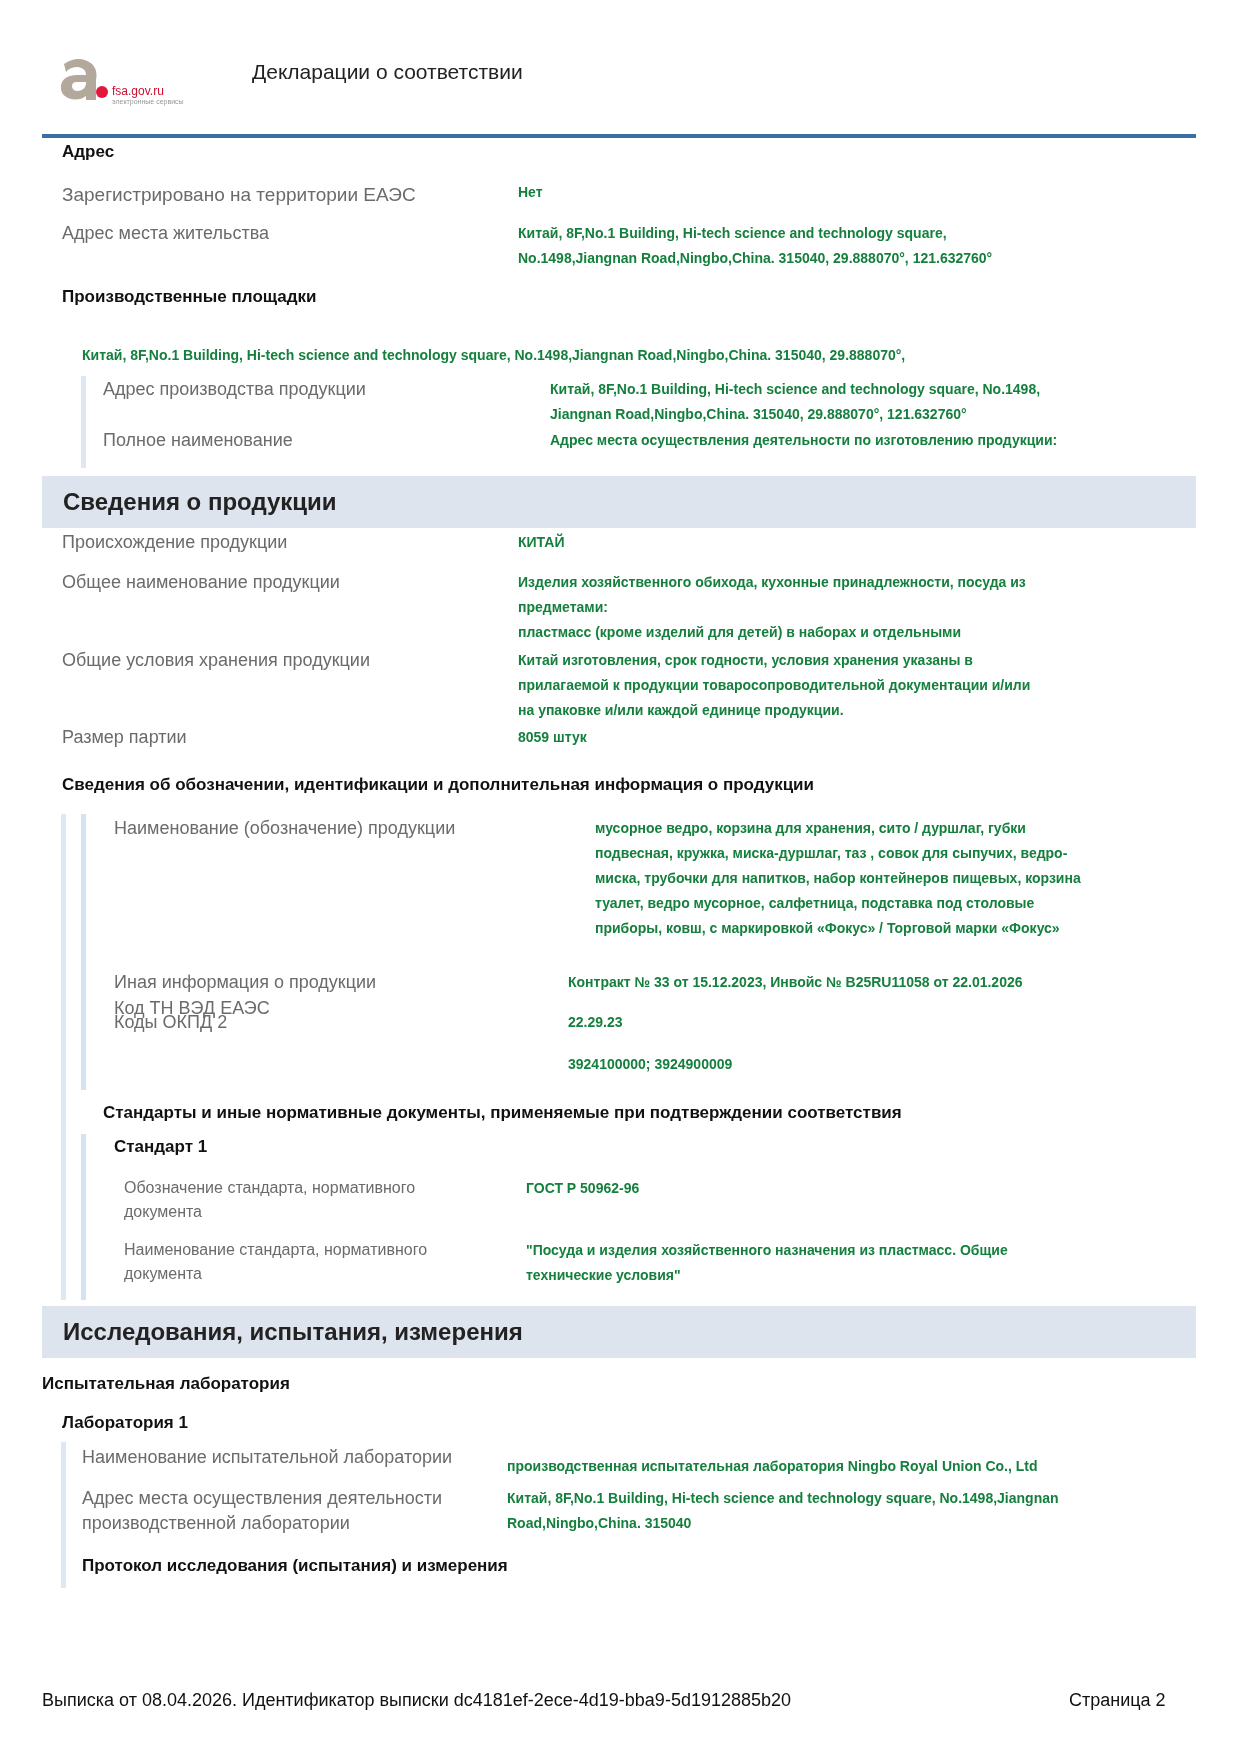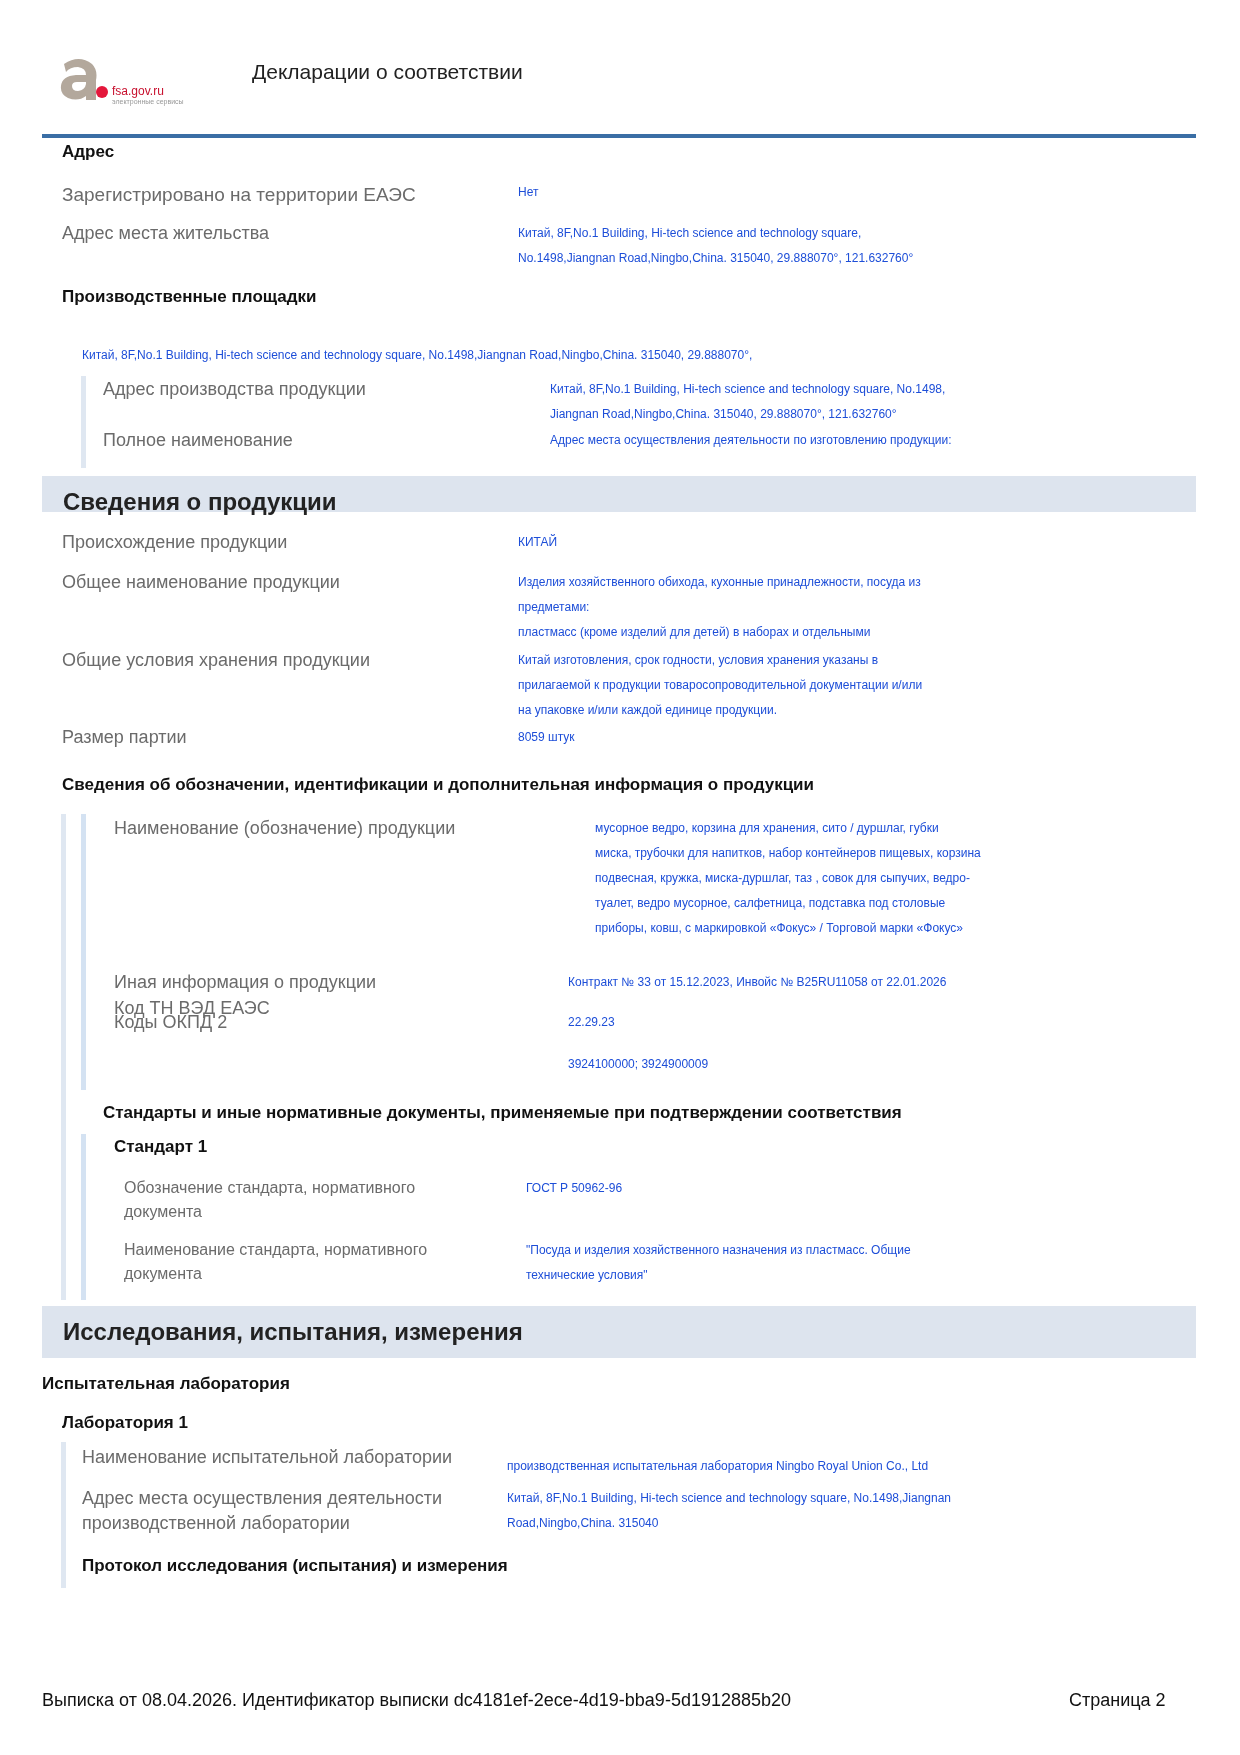--- a/index.html
+++ b/index.html
@@ -1,20 +1,20 @@
 <!DOCTYPE html>
 <html><head>
 <meta charset="utf-8">
 <style>
   html, body { margin:0; padding:0; background:#ffffff; }
   body { width:1240px; height:1755px; position:relative; overflow:hidden;
          font-family:"Liberation Sans", "DejaVu Sans", sans-serif; color:#1a1a1a; }
   .abs { position:absolute; }
   .lbl { color:#6b6b6b; font-size:18px; line-height:25px; }
-  .val { color:#1d4ed8; font-size:12px; line-height:25px; }
+  .val { color:#15803d; font-size:14px; line-height:25px;font-weight:bold; }
   .h2 { font-weight:bold; font-size:17px; color:#111; }
   .band { position:absolute; left:42px; width:1154px; background:#dde4ee; }
   .band span { position:absolute; left:21px; font-size:24px; font-weight:bold; color:#222; }
   .vbar { position:absolute; width:5px; background:#dfe7f1; }
   .vbar.inner { background:#d4e2f2; }
   
   .logo-a { position:absolute; left:58px; top:56px; width:42px; height:46px; }
   .logo-dot { position:absolute; left:96px; top:86px; width:12px; height:12px; border-radius:50%; background:#e4173b; }
   .logo-url { position:absolute; left:112px; top:84px; font-size:12px; color:#c8102e; }
   .logo-sub { position:absolute; left:112px; top:98px; font-size:7px; color:#999; }
@@ -49,21 +49,21 @@
 <div class="abs val" style="left:82px;top:343px;">Китай, 8F,No.1 Building, Hi-tech science and technology square, No.1498,Jiangnan Road,Ningbo,China. 315040, 29.888070°,</div>
 <div class="vbar" style="left:81px;top:376px;height:92px;"></div>
 <div class="abs lbl" style="left:103px;top:377px;">Адрес производства продукции</div>
 <div class="abs val" style="left:550px;top:377px;">
   <div>Китай, 8F,No.1 Building, Hi-tech science and technology square, No.1498,</div>
   <div>Jiangnan Road,Ningbo,China. 315040, 29.888070°, 121.632760°</div>
 </div>
 <div class="abs lbl" style="left:103px;top:428px;">Полное наименование</div>
 <div class="abs val" style="left:550px;top:428px;">Адрес места осуществления деятельности по изготовлению продукции:</div>
 
-<div class="band" style="top:476px;height:36px;">
+<div class="band" style="top:476px;height:52px;">
   <span style="top:12px;">Сведения о продукции</span>
 </div>
 <div class="abs lbl" style="left:62px;top:530px;">Происхождение продукции</div>
 <div class="abs val" style="left:518px;top:530px;">КИТАЙ</div>
 
 <div class="abs lbl" style="left:62px;top:570px;">Общее наименование продукции</div>
 <div class="abs val" style="left:518px;top:570px;">
   <div>Изделия хозяйственного обихода, кухонные принадлежности, посуда из</div>
   <div>предметами:</div>
   <div>пластмасс (кроме изделий для детей) в наборах и отдельными</div>
@@ -79,22 +79,22 @@
 <div class="abs lbl" style="left:62px;top:725px;">Размер партии</div>
 <div class="abs val" style="left:518px;top:725px;">8059 штук</div>
 
 <div class="abs h2" style="left:62px;top:775px;">Сведения об обозначении, идентификации и дополнительная информация о продукции</div>
 <div class="vbar" style="left:61px;top:814px;height:486px;"></div>
 <div class="vbar inner" style="left:81px;top:814px;height:276px;"></div>
 
 <div class="abs lbl" style="left:114px;top:816px;">Наименование (обозначение) продукции</div>
 <div class="abs val" style="left:568px;top:816px;margin-left:27px;">
   <div>мусорное ведро, корзина для хранения, сито / дуршлаг, губки</div>
+  <div>подвесная, кружка, миска-дуршлаг, таз , совок для сыпучих, ведро-</div>
   <div>миска, трубочки для напитков, набор контейнеров пищевых, корзина</div>
-  <div>подвесная, кружка, миска-дуршлаг, таз , совок для сыпучих, ведро-</div>
   <div>туалет, ведро мусорное, салфетница, подставка под столовые</div>
   <div>приборы, ковш, с маркировкой «Фокус» / Торговой марки «Фокус»</div>
 </div>
 
 <div class="abs lbl" style="left:114px;top:970px;">Иная информация о продукции</div>
 <div class="abs val" style="left:568px;top:970px;">Контракт № 33 от 15.12.2023, Инвойс № B25RU11058 от 22.01.2026</div>
 <div class="abs lbl" style="left:114px;top:1010px;">Коды ОКПД 2</div>
 <div class="abs val" style="left:568px;top:1010px;">22.29.23</div>
 <div class="abs lbl" style="left:114px;top:996px;">Код ТН ВЭД ЕАЭС</div>
 <div class="abs val" style="left:568px;top:1052px;">3924100000; 3924900009</div>

